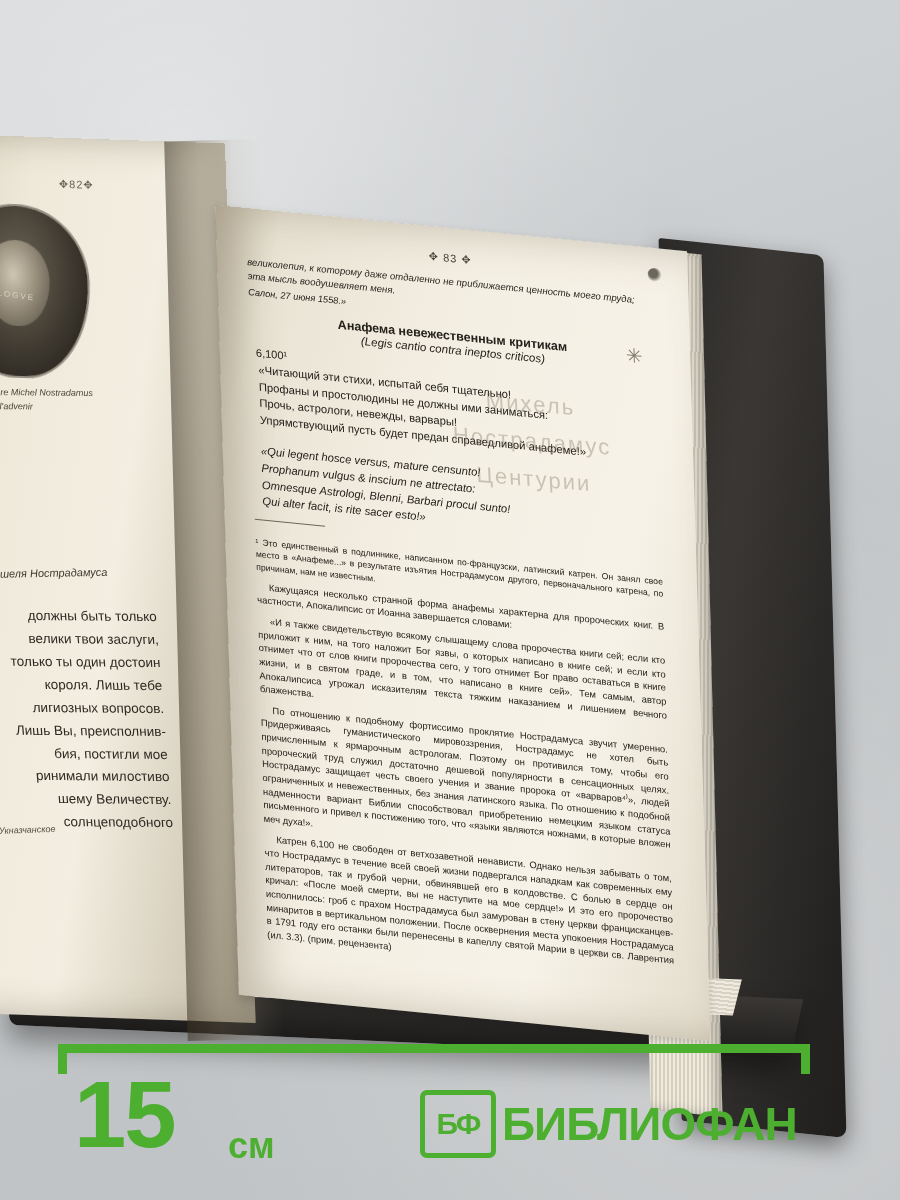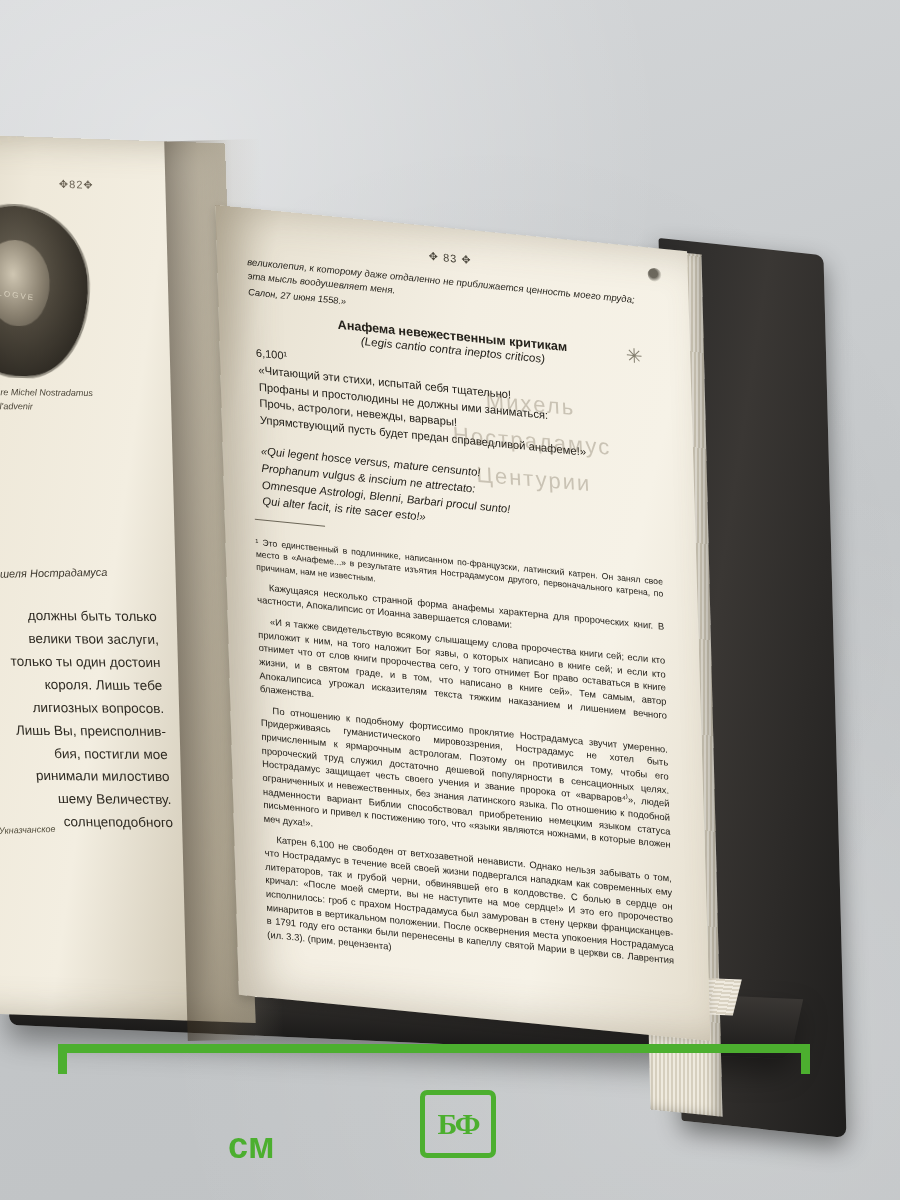--- a/index.html
+++ b/index.html
@@ -378,21 +378,20 @@
   }
 
   
   .brand {
     position: absolute;
     left: 420px;
     top: 1090px;
     display: flex;
     align-items: center;
     gap: 6px;
-    font-family: Liberation Serif, serif;
   }
   .brand-mark {
     width: 66px;
     height: 58px;
     border: 5px solid #4caf2f;
     border-radius: 7px;
     position: relative;
     display: flex;
     align-items: center;
     justify-content: center;
@@ -513,18 +512,20 @@
         <p class="body-para">Катрен 6,100 не свободен от ветхозаветной ненависти. Однако нельзя забывать о том, что Нострадамус в течение всей своей жизни подвергался нападкам как современных ему литераторов, так и грубой черни, обвинявшей его в колдовстве. С болью в сердце он кричал: «После моей смерти, вы не наступите на мое сердце!» И это его пророчество исполнилось: гроб с прахом Нострадамуса был замурован в стену церкви францисканцев-минаритов в вертикальном положении. После осквернения места упокоения Нострадамуса в 1791 году его останки были перенесены в капеллу святой Марии в церкви св. Лаврентия (ил. 3.3). (прим. рецензента)</p>
       </div>
     </div>
   </div>
 
   <div class="scalebar">
     <div class="bar"></div>
     <div class="tick-l"></div>
     <div class="tick-r"></div>
   </div>
+  <div class="scale-label">15</div>
   <div class="scale-unit">см</div>
 
   <div class="brand">
     <div class="brand-mark">БФ</div>
+    <div class="brand-name">БИБЛИОФАН</div>
   </div>
 </div>
 
 </body></html>

